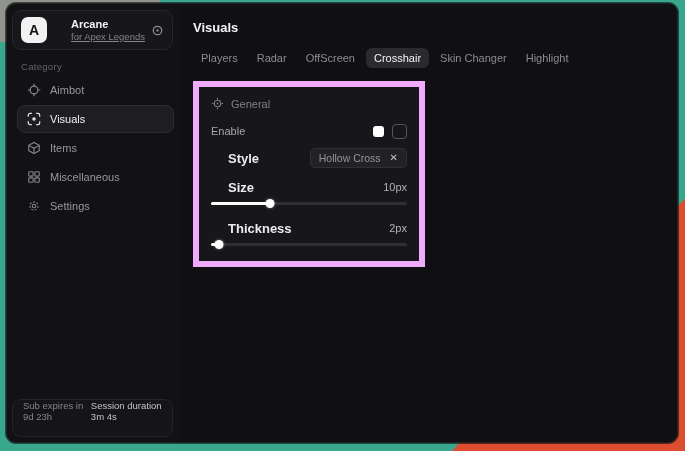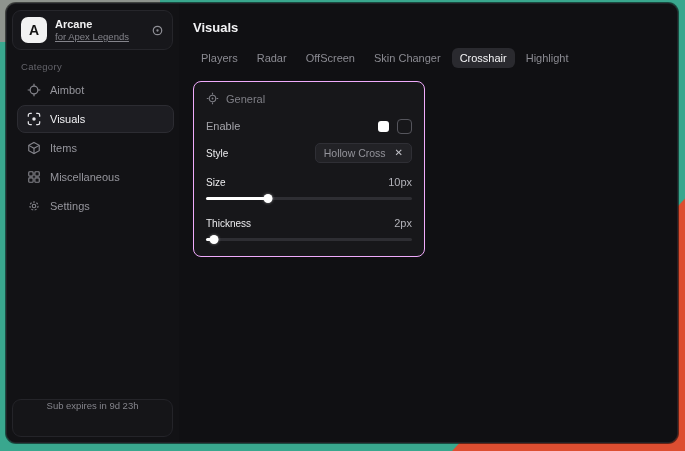--- a/index.html
+++ b/index.html
@@ -17,21 +17,21 @@
             background:#121215; border:1px solid #222227; border-radius:10px;
             box-shadow:0 0 0 1px rgba(0,0,0,.55); overflow:hidden; }
 
   
   .sidebar { position:absolute; left:0; top:0; bottom:0; width:172px; background:#121215; }
   .side-header { position:absolute; left:5px; top:6px; width:161px; height:40px;
                  background:#17171b; border:1px solid #26262b; border-radius:9px;
                  display:flex; align-items:center; padding:0 8px; }
   .logo { width:26px; height:26px; border-radius:7px; background:#f2f2f2; color:#141414;
           font-weight:bold; font-size:14px; display:flex; align-items:center; justify-content:center; }
-  .side-header-text { margin-left:8px; flex:1; }
+  .side-header-text { margin-left:24px; flex:1; }
   .app-name { color:#f1f1f3; font-size:11px; font-weight:bold; line-height:13px; }
   .app-sub  { color:#84848b; font-size:9.5px; line-height:12px;text-decoration:underline; }
   .side-header .hdr-icon { color:#8e8e95; display:flex; }
 
   .category-label { position:absolute; left:14px; top:57px; color:#64646b; font-size:9.5px; letter-spacing:.3px; }
 
   .nav { position:absolute; left:10px; right:5px; top:72px; display:flex; flex-direction:column; gap:1px; }
   .nav-item { height:28px; display:flex; align-items:center; gap:9px; padding:0 9px;
               border:1px solid transparent; border-radius:8px; color:#96969d; font-size:11px; cursor:default; }
   .nav-item .nv-icon { display:flex; color:#84848b; }
@@ -45,29 +45,29 @@
   .sf-line2 { color:#c3c3c9; font-size:9.5px; }
 
   
   .main { position:absolute; left:172px; top:0; right:0; bottom:0; background:#101013; padding:16px 0 0 14px; }
   .page-title { color:#f2f2f4; font-size:13px; font-weight:bold; }
 
   .tabs { display:flex; align-items:center; gap:3px; margin-top:13px; }
   .tab { color:#8b8b92; font-size:11px; padding:4px 8px; border-radius:6px; cursor:default; white-space:nowrap; }
   .tab.selected { background:#2a2a2f; color:#f4f4f6; }
 
-  .panel { margin-top:13px; width:232px; background:#17171a; border:1px solid #f0abfc;
-           border-radius:8px; padding:10px 12px 12px 12px; }
+  .panel { margin-top:13px; width:232px; background:#17171a; border:6px solid #f0abfc;
+           border-radius:0; padding:10px 12px 12px 12px; }
   .panel-header { display:flex; align-items:center; gap:7px; color:#7f7f86; font-size:11px; margin-bottom:9px; }
   .panel-header .ph-icon { display:flex; color:#7f7f86; }
 
   .row { display:flex; align-items:center; justify-content:space-between; }
   .row-enable { height:24px; }
   .lbl-dim   { color:#a4a4aa; font-size:11px; }
-  .lbl-bright{ color:#ececef; font-size:10px; font-weight:normal; }
+  .lbl-bright{ color:#ececef; font-size:13px; font-weight:bold;margin-left:17px; }
   .enable-controls { display:flex; align-items:center; gap:8px; }
   .swatch { width:11px; height:11px; border-radius:3px; background:#ffffff; }
   .checkbox { width:15px; height:15px; border:1.5px solid #55555c; border-radius:4px; background:transparent; }
 
   .row-style { height:26px; margin-top:2px; }
   .select-pill { display:flex; align-items:center; background:#222226; border:1px solid #2f2f35;
                  border-radius:5px; padding:3px 8px; gap:9px; }
   .select-value { color:#94949b; font-size:10.5px; }
   .select-clear { color:#c2c2c8; font-size:10px; line-height:10px; cursor:default; }
 
@@ -167,34 +167,35 @@
             <circle cx="8" cy="8" r="2"></circle>
           </svg>
         </span>
         <span>Settings</span>
       </div>
 
     </div>
 
     <div class="side-footer">
       <div class="sf-line1">Sub expires in 9d 23h</div>
+      <div class="sf-line2">Session duration 3m 4s</div>
     </div>
 
   </div>
 
   <div class="main">
 
     <div class="page-title">Visuals</div>
 
     <div class="tabs">
       <div class="tab">Players</div>
       <div class="tab">Radar</div>
       <div class="tab">OffScreen</div>
+      <div class="tab selected">Crosshair</div>
       <div class="tab">Skin Changer</div>
-      <div class="tab selected">Crosshair</div>
       <div class="tab">Highlight</div>
     </div>
 
     <div class="panel">
 
       <div class="panel-header">
         <span class="ph-icon">
           <svg width="13" height="13" viewBox="0 0 16 16" fill="none" stroke="currentColor" stroke-width="1.4">
             <circle cx="8" cy="8" r="4"></circle>
             <line x1="8" y1="1" x2="8" y2="3"></line>

